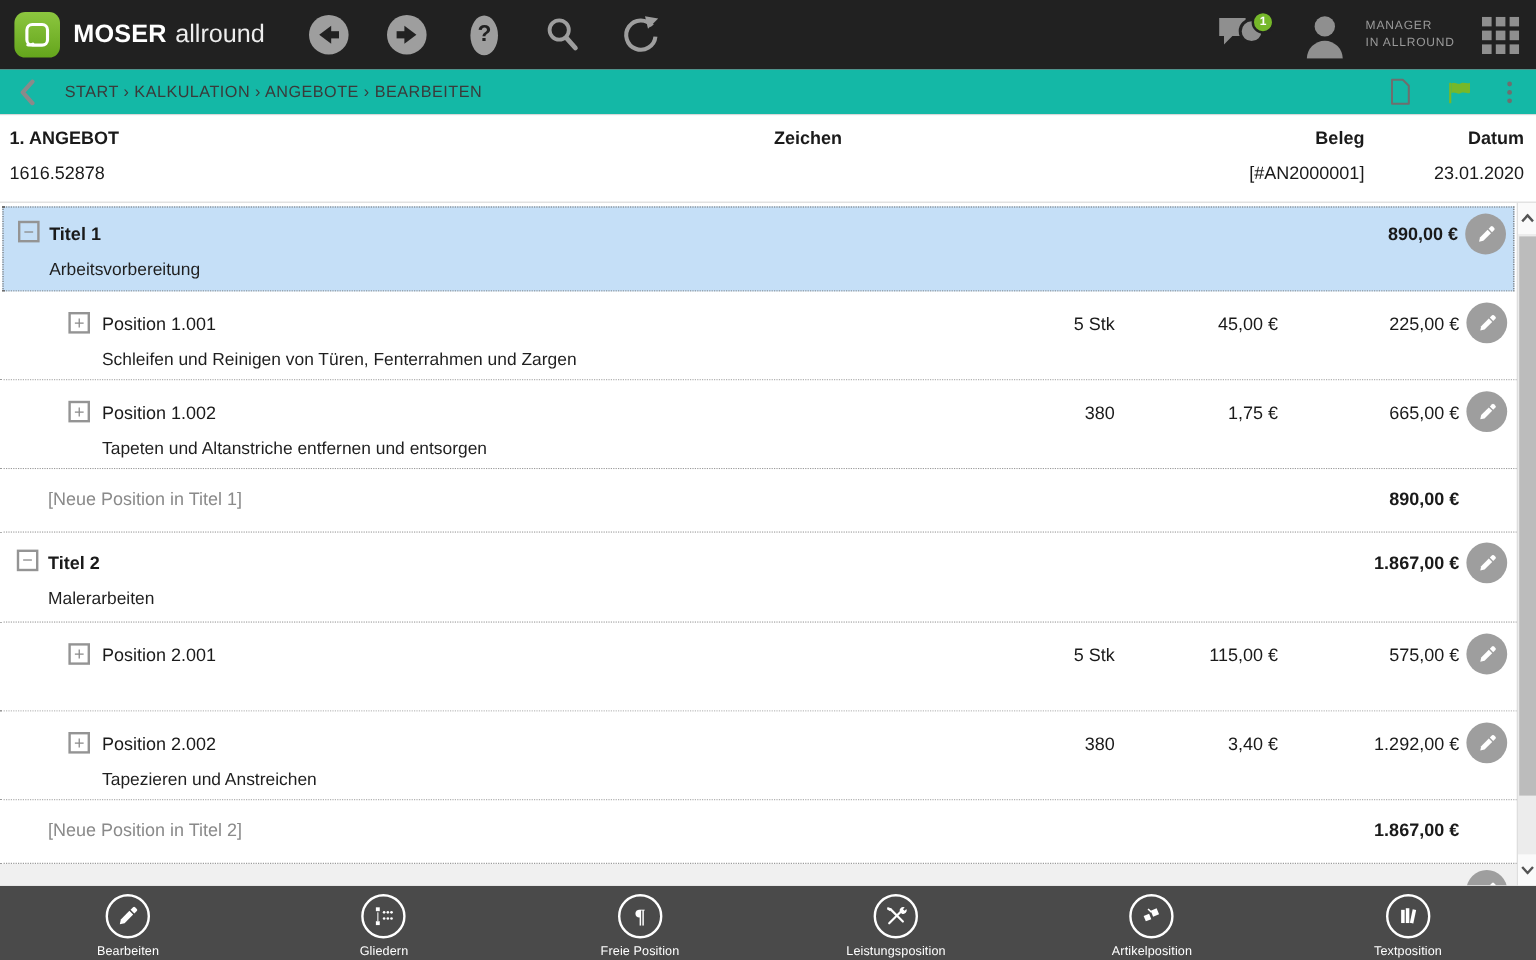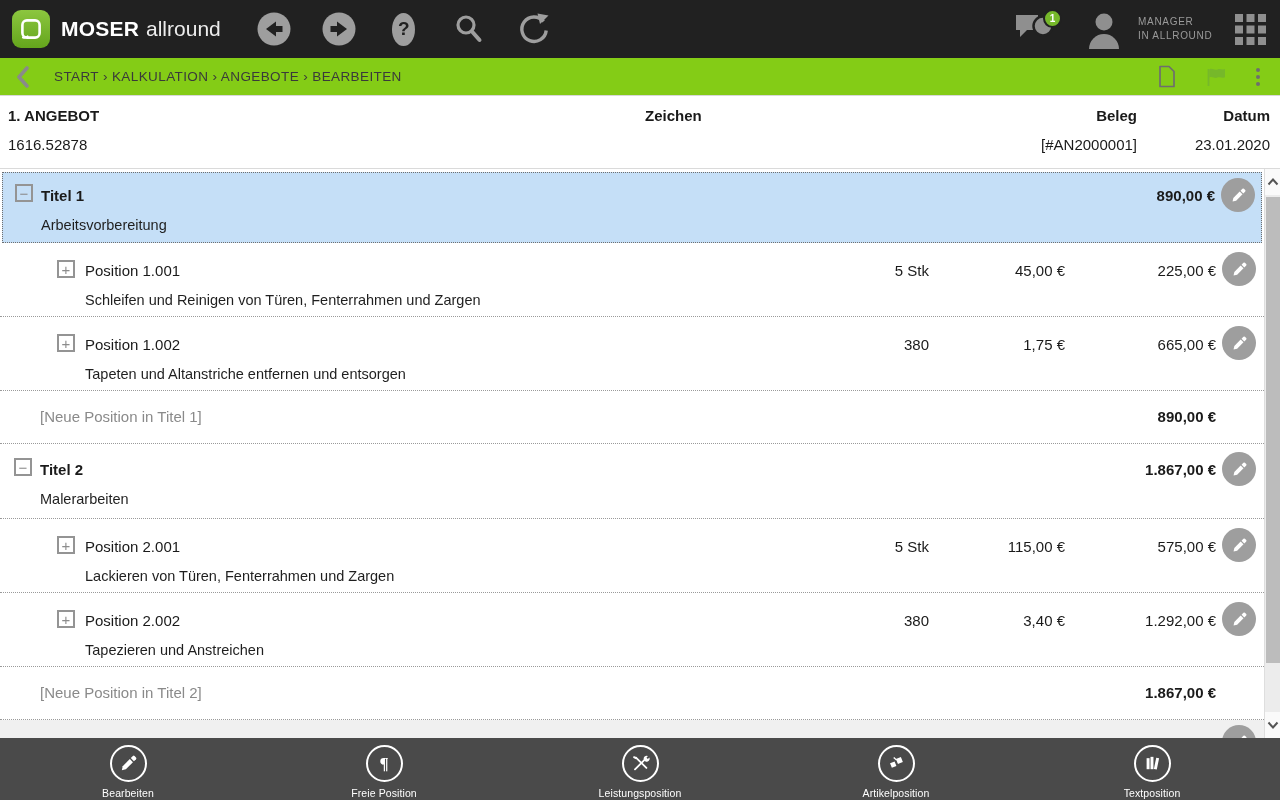--- a/index.html
+++ b/index.html
@@ -21,21 +21,21 @@
   .chat-wrap { position:relative; width:48px; height:40px; }
   .chat-badge { position:absolute; top:0px; right:-2px; width:19px; height:19px; border-radius:50%;
     background:#76b82a; border:2px solid #212121; color:#fff; font-size:10px; font-weight:700;
     display:flex; align-items:center; justify-content:center; }
   .person-wrap { margin-left:26px; width:36px; height:40px; overflow:hidden; }
   .usertext { margin-left:16px; font-size:10px; color:#9a9a9a; letter-spacing:0.7px;
     line-height:1.4; text-transform:uppercase; width:78px; }
   .grid-wrap { margin-left:18px; width:32px; height:32px; }
 
   
-  .breadcrumb { height:38px; background:#84cc16; border-bottom:1px solid #d8d8d8;
+  .breadcrumb { height:38px; background:#14b8a6; border-bottom:1px solid #d8d8d8;
     display:flex; align-items:center; padding:0 14px 0 16px; }
   .bc-back { background:none; border:none; width:18px; height:24px; display:flex; align-items:center; }
   .bc-path { margin-left:20px; font-size:13.5px; color:#3a3a3a; letter-spacing:0.4px; white-space:nowrap; }
   .bc-right { margin-left:auto; display:flex; align-items:center; gap:29px; padding-right:6px; }
   .bc-btn { background:none; border:none; display:flex; align-items:center; justify-content:center; height:26px; }
   .kebab { display:flex; flex-direction:column; gap:3px; }
   .kebab i { width:4px; height:4px; border-radius:50%; background:#6e6e6e; }
 
   
   .docheader { position:relative; height:72px; background:#fff; font-size:15px; }
@@ -286,21 +286,20 @@
             <svg viewBox="0 0 20 20">
               <path d="M12.4 4.3 14.6 2.1a1.3 1.3 0 0 1 1.8 0l1.5 1.5a1.3 1.3 0 0 1 0 1.8l-2.2 2.2z" fill="#fff"></path>
               <path d="M11.4 5.3 3.9 12.8 3 17l4.2-.9 7.5-7.5z" fill="#fff"></path>
             </svg>
           </span>
         </button>
       </div>
       <div class="row position">
         <button class="expander">+</button>
         <span class="title">Position 2.001</span>
-        <span class="desc">Lackieren von Türen, Fenterrahmen und Zargen</span>
         <span class="qty">5 Stk</span>
         <span class="unit">115,00 €</span>
         <span class="total">575,00 €</span>
         <button class="editbtn">
           <span style="display:flex">
             <svg viewBox="0 0 20 20">
               <path d="M12.4 4.3 14.6 2.1a1.3 1.3 0 0 1 1.8 0l1.5 1.5a1.3 1.3 0 0 1 0 1.8l-2.2 2.2z" fill="#fff"></path>
               <path d="M11.4 5.3 3.9 12.8 3 17l4.2-.9 7.5-7.5z" fill="#fff"></path>
             </svg>
           </span>
@@ -357,20 +356,36 @@
       <span class="tbcircle">
         <svg viewBox="0 0 20 20">
           <path d="M12.4 4.3 14.6 2.1a1.3 1.3 0 0 1 1.8 0l1.5 1.5a1.3 1.3 0 0 1 0 1.8l-2.2 2.2z" fill="#fff"></path>
           <path d="M11.4 5.3 3.9 12.8 3 17l4.2-.9 7.5-7.5z" fill="#fff"></path>
         </svg>
       </span>
       <span class="tblabel">Bearbeiten</span>
     </button>
     <button class="tbitem">
       <span class="tbcircle">
+        <svg viewBox="0 0 20 20" fill="#fff">
+          <rect x="3.4" y="2.2" width="3.4" height="3.4"></rect>
+          <rect x="4.7" y="6.6" width="0.9" height="7.6"></rect>
+          <rect x="3.4" y="14.4" width="3.4" height="3.4"></rect>
+          <circle cx="10.6" cy="6.6" r="1.15"></circle>
+          <circle cx="13.9" cy="6.6" r="1.15"></circle>
+          <circle cx="17.1" cy="6.6" r="1.15"></circle>
+          <circle cx="10.6" cy="12" r="1.15"></circle>
+          <circle cx="13.9" cy="12" r="1.15"></circle>
+          <circle cx="17.1" cy="12" r="1.15"></circle>
+        </svg>
+      </span>
+      <span class="tblabel">Gliedern</span>
+    </button>
+    <button class="tbitem">
+      <span class="tbcircle">
         <span class="pilcrow">¶</span>
       </span>
       <span class="tblabel">Freie Position</span>
     </button>
     <button class="tbitem">
       <span class="tbcircle">
         <svg viewBox="0 0 20 20">
           <path d="M5.5 4 16.2 14.7" stroke="#fff" stroke-width="1.9" stroke-linecap="round"></path>
           <path d="M2.8 2 6.3 3.3 5 5.6 2.2 4z" fill="#fff"></path>
           <path d="M14.8 5.6 4.2 16.2" stroke="#fff" stroke-width="1.9" stroke-linecap="round"></path>

